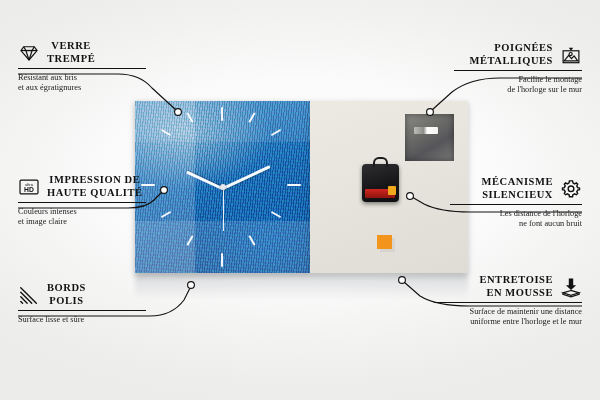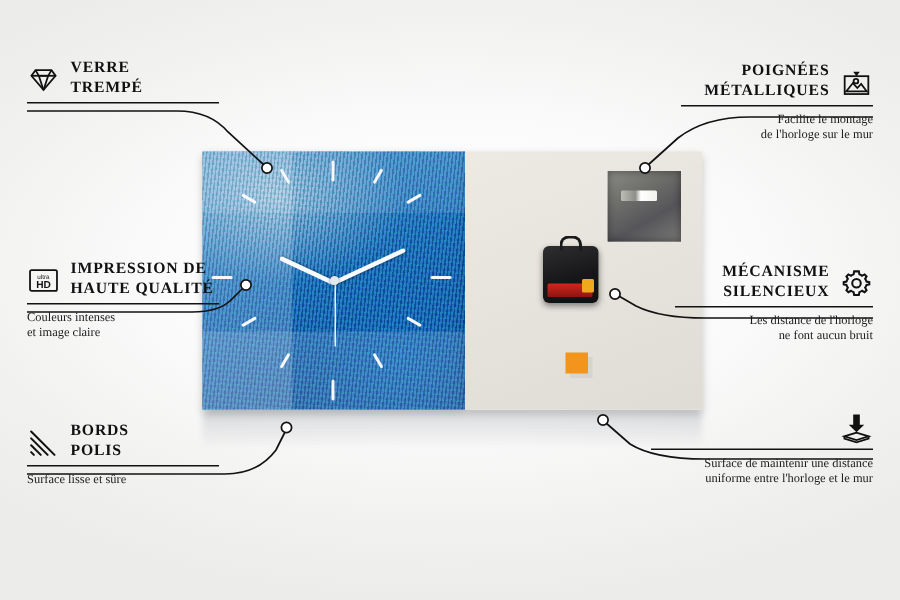--- a/index.html
+++ b/index.html
@@ -94,21 +94,21 @@
     background: #f3941d; box-shadow: 3px 3px 0 rgba(210,210,205,.85);
   }
   
   .callout { position: absolute; }
   .head { display: flex; align-items: center; gap: 7px; }
   .head.right { flex-direction: row; justify-content: flex-end; }
   .title {
     font-size: 10.5px; font-weight: bold; letter-spacing: .55px;
     line-height: 12.5px; color: #111; text-transform: uppercase;
   }
-  .callout.left .title  { text-align: left; }
+  .callout.left .title  { text-align: center; }
   .callout.right .title { text-align: right; }
   .rule { height: 1px; background: #121212; margin: 3px 0 3.5px; }
   .desc { font-size: 8.3px; line-height: 10.5px; color: #1b1b1b; }
   .callout.right .desc { text-align: right; }
   .ico { width: 22px; height: 22px; flex: 0 0 22px; color: #111; }
   .ico svg { width: 100%; height: 100%; display: block; }
   
   #wires { position: absolute; left: 0; top: 0; width: 600px; height: 400px; pointer-events: none; }
   #wires path { fill: none; stroke: #121212; stroke-width: 1.15; }
   #wires circle { fill: #ffffff; stroke: #121212; stroke-width: 1.15; }
@@ -182,20 +182,24 @@
               <path d="M8.6 9.3 H15.4"></path>
         </g>
           </svg>
       </span>
       <div class="title">
         <div>VERRE</div>
         <div>TREMPÉ</div>
       </div>
     </div>
     <div class="rule"></div>
+    <div class="desc">
+      <div>Résistant aux bris</div>
+      <div>et aux égratignures</div>
+    </div>
   </div>
 
   <div class="callout left" style="left:18px; top:282px; width:128px;">
     <div class="head">
       <span class="ico">
         <svg viewBox="0 0 24 24">
             <g stroke="currentColor" stroke-width="1.5" stroke-linecap="round">
           <path d="M3 4 L20 21"></path>
               <path d="M3 9 L15 21"></path>
           <path d="M3 14 L10 21"></path>
@@ -282,20 +286,24 @@
     </div>
     <div class="rule"></div>
     <div class="desc">
       <div>Les distance de l'horloge</div>
       <div>ne font aucun bruit</div>
     </div>
   </div>
 
   <div class="callout right" style="left:434px; top:274px; width:148px;">
     <div class="head right">
+      <div class="title">
+        <div>ENTRETOISE</div>
+        <div>EN MOUSSE</div>
+      </div>
       <span class="ico">
         <svg viewBox="0 0 24 24">
           <path d="M9.6 2.6 H14.4 V10 H17.6 L12 15.4 L6.4 10 H9.6 Z" fill="currentColor"></path>
           <g fill="none" stroke="currentColor" stroke-width="1.3">
             <path d="M12 15.8 L3.2 18.4 L12 21.2 L20.8 18.4 Z"></path>
             <path d="M3.2 18.4 V20 L12 22.8 L20.8 20 V18.4"></path>
           </g>
         </svg>
       </span>
     </div>

